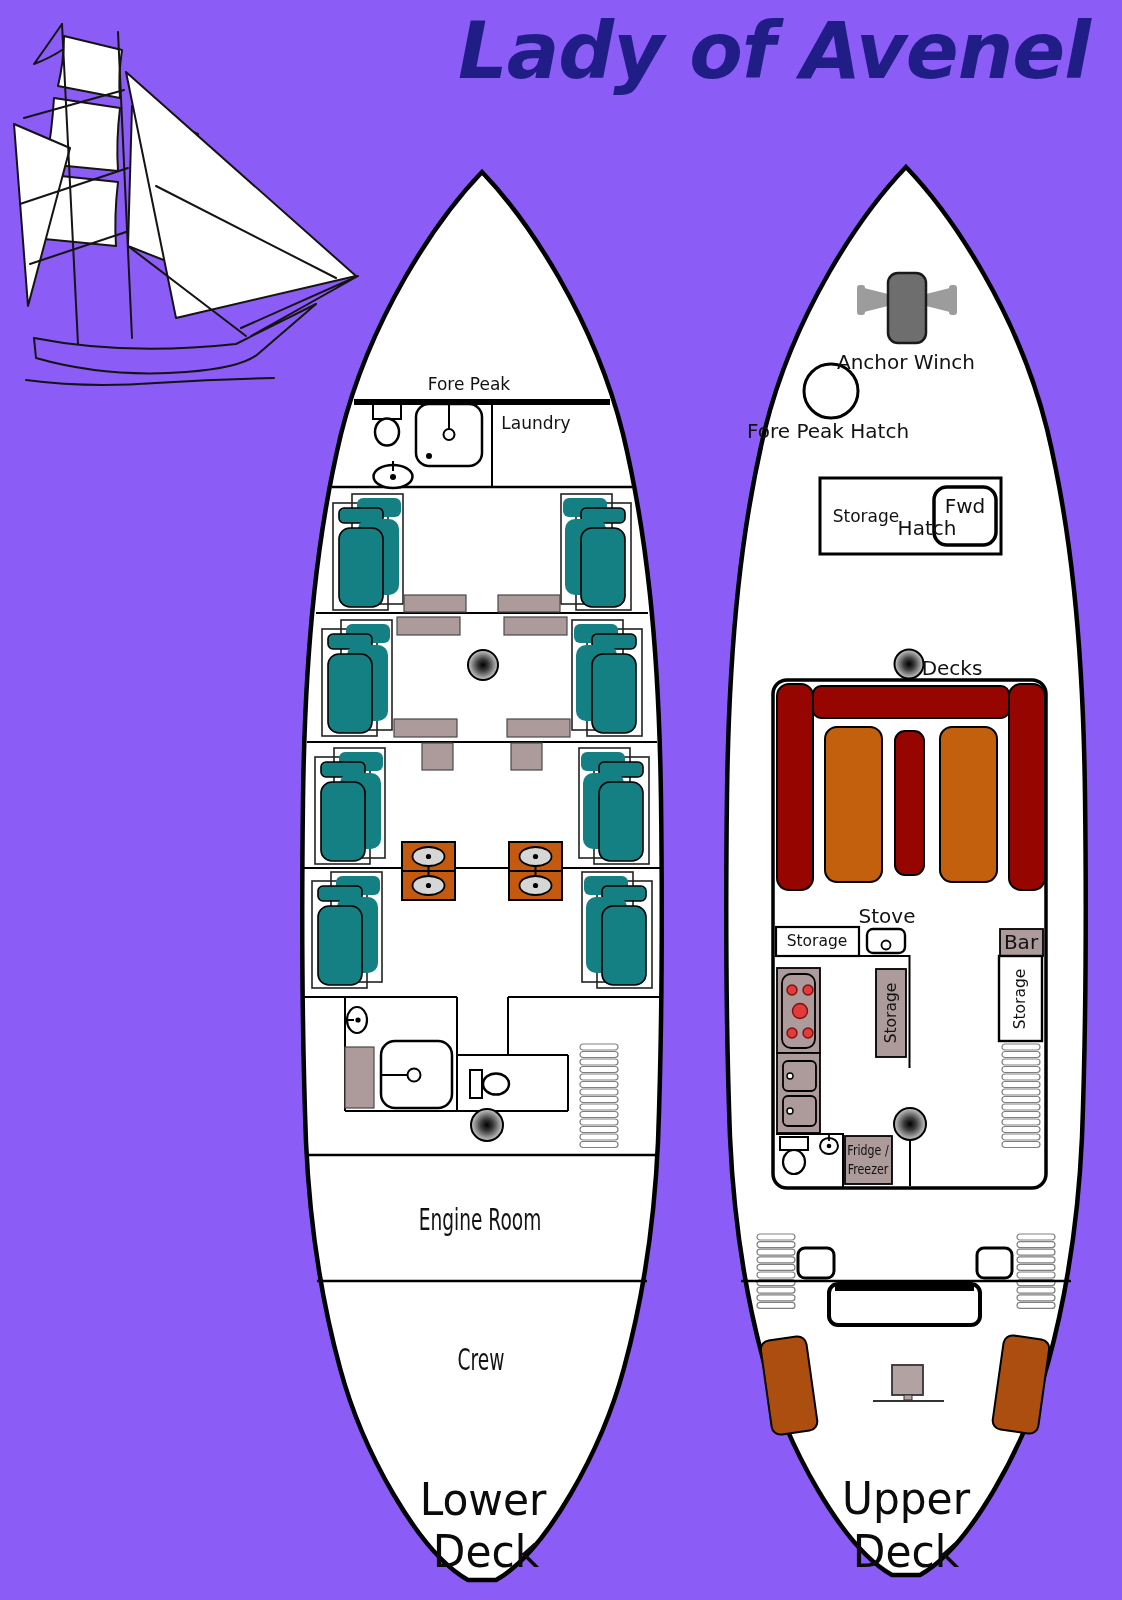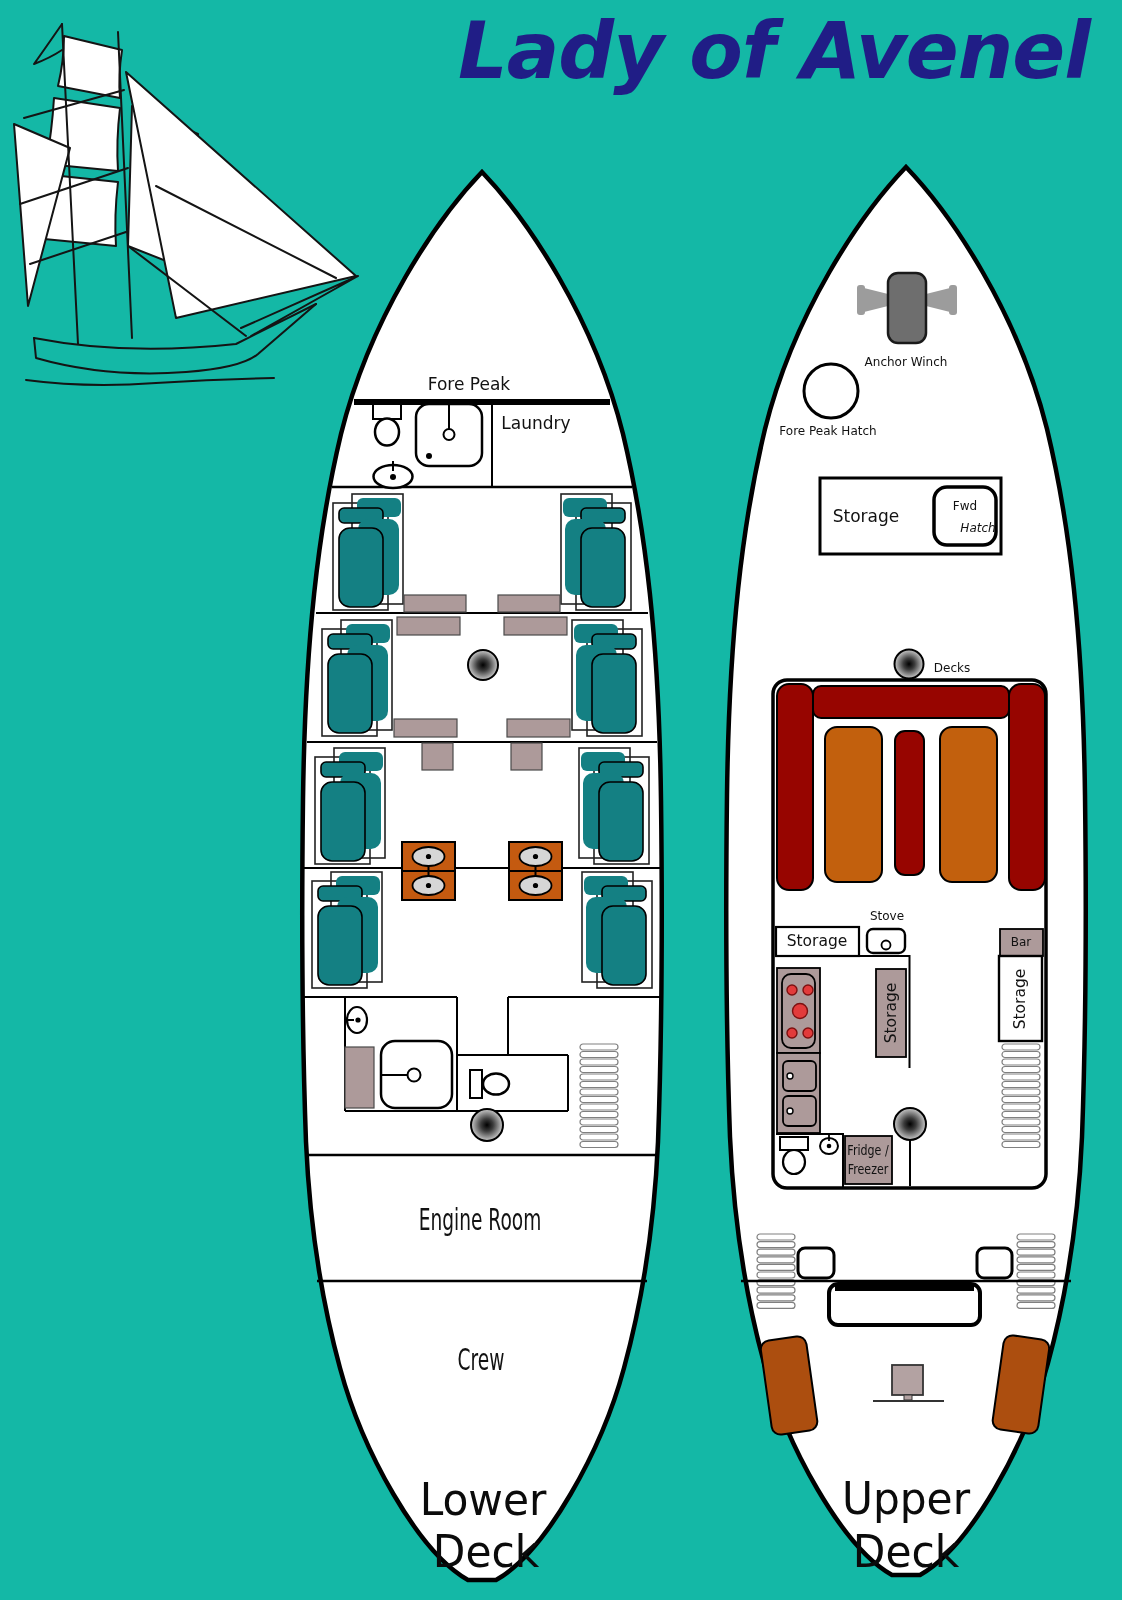--- a/index.html
+++ b/index.html
@@ -1,16 +1,16 @@
 <!DOCTYPE html>
 <html style="--title-navy: #201D86; --teal: #148083; --mauve: #AD9A9A; --maroon: #970500; --orange-table: #C2600D; --orange-washstand: #C45A10; --brown-bench: #AC4E0F; --winch-gray: #6E6E6E; --handle-gray: #9C9C9C; --burner-red: #E23B3B; --sink-gray: #D6D6D6; --binnacle-gray: #B3A2A2;"><head>
 <meta charset="utf-8">
 <style>
   html,body{margin:0;padding:0;background:#fff;}
-  .page{position:relative;width:1122px;height:1600px;background:#14b8a6;overflow:hidden;
+  .page{position:relative;width:1122px;height:1600px;background:#8b5cf6;overflow:hidden;
         font-family:"DejaVu Sans","Liberation Sans",sans-serif;}
   svg.scene{position:absolute;left:0;top:0;}
 
   
   .hull{fill:#fff;stroke:#000;stroke-width:4.5;}
   .ln{stroke:#000;fill:none;}
   .box{fill:none;stroke:#222;stroke-width:1.6;}
   .white{fill:#fff;stroke:#000;}
   .f-teal{fill:var(--teal);}
   .f-teal-s{fill:var(--teal);stroke:#000;stroke-width:1.6;}
@@ -23,21 +23,21 @@
   .f-winch{fill:var(--winch-gray);stroke:#1a1a1a;stroke-width:2.5;}
   .f-handle{fill:var(--handle-gray);}
   .burner{fill:var(--burner-red);stroke:#7d1010;stroke-width:1.4;}
   .sinkfill{fill:var(--sink-gray);stroke:#000;stroke-width:1.8;}
   .rung{fill:#fff;stroke:#808080;stroke-width:1.2;}
   .mast{fill:url(#mastGrad);stroke:#000;stroke-width:2;}
   .sketch{fill:none;stroke:#141414;stroke-width:2;stroke-linecap:round;stroke-linejoin:round;}
   .sketch-sail{fill:#fff;stroke:#141414;stroke-width:2;stroke-linejoin:round;}
 
   
-  .lbl{position:absolute;white-space:nowrap;color:#121212;transform:translate(-50%,-50%);} .s16{font-size:12px;} .s17{font-size:17px;}
+  .lbl{position:absolute;white-space:nowrap;color:#121212;transform:translate(-50%,-50%);} .s16{font-size:20px;} .s17{font-size:17px;}
   .cond{transform:translate(-50%,-50%) scaleX(0.62);font-size:30px;}
   .cond-sm{transform:translate(-50%,-50%) scaleX(0.82);font-size:13.5px;}
   .rot90{transform:translate(-50%,-50%) rotate(-90deg);font-size:15.5px;}
   .deckname{font-size:45px;transform:translate(-50%,-50%) scaleX(0.94);color:#0b0b0b;}
   .title{position:absolute;left:458px;top:12px;font-size:78px;font-weight:bold;font-style:italic;
          color:var(--title-navy);letter-spacing:-1px;line-height:1;}
   .subtitle{position:absolute;left:458px;top:103px;font-size:43px;font-weight:bold;font-style:italic;
          color:var(--title-navy);line-height:1;}
 </style>
 </head>
@@ -316,21 +316,21 @@
   <div class="lbl s17" style="left:536px;top:423px;">Laundry</div>
   <div class="lbl cond" style="left:480px;top:1219px;">Engine Room</div>
   <div class="lbl cond" style="left:481px;top:1359px;">Crew</div>
   <div class="lbl deckname" style="left:483px;top:1499px;">Lower</div>
   <div class="lbl deckname" style="left:486px;top:1551px;">Deck</div>
 
   <div class="lbl s16" style="left:906px;top:362px;">Anchor Winch</div>
   <div class="lbl s16" style="left:828px;top:431px;text-align:right;">Fore Peak Hatch</div>
   <div class="lbl s17" style="left:866px;top:516px;">Storage</div>
   <div class="lbl s16" style="left:965px;top:506px;">Fwd</div>
-  <div class="lbl s16" style="left:978px;top:528px;font-style:italic;">Hatch</div>
+  <div class="lbl s16" style="left:927px;top:528px;">Hatch</div>
   <div class="lbl s16" style="left:952px;top:668px;">Decks</div>
   <div class="lbl s16" style="left:887px;top:916px;">Stove</div>
   <div class="lbl" style="left:817px;top:941px;font-size:15.5px;">Storage</div>
   <div class="lbl rot90" style="left:891px;top:1013px;">Storage</div>
   <div class="lbl s16" style="left:1021px;top:942px;text-align:center;">Bar</div>
   <div class="lbl rot90" style="left:1020px;top:999px;">Storage</div>
   <div class="lbl cond-sm" style="left:868px;top:1150px;">Fridge /</div>
   <div class="lbl cond-sm" style="left:868px;top:1169px;">Freezer</div>
   <div class="lbl deckname" style="left:906px;top:1498px;">Upper</div>
   <div class="lbl deckname" style="left:906px;top:1551px;">Deck</div>

